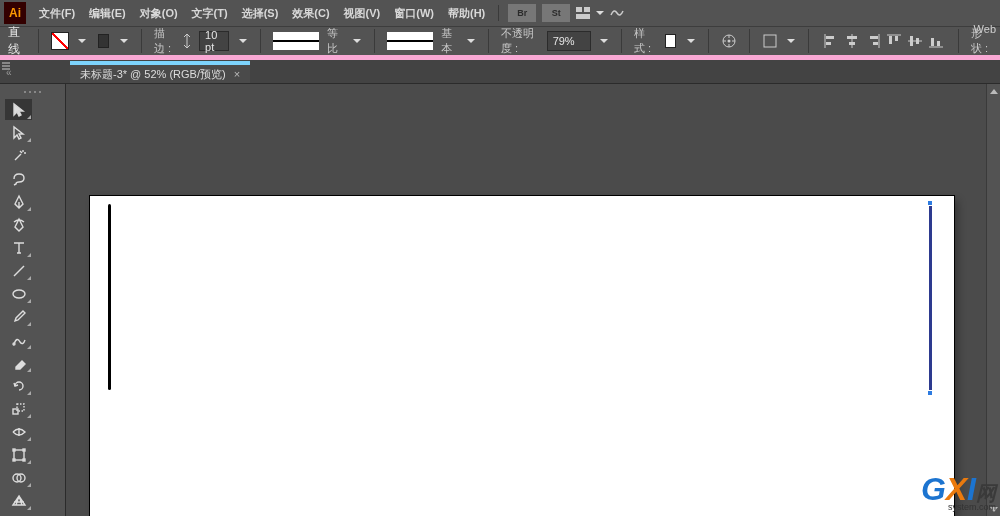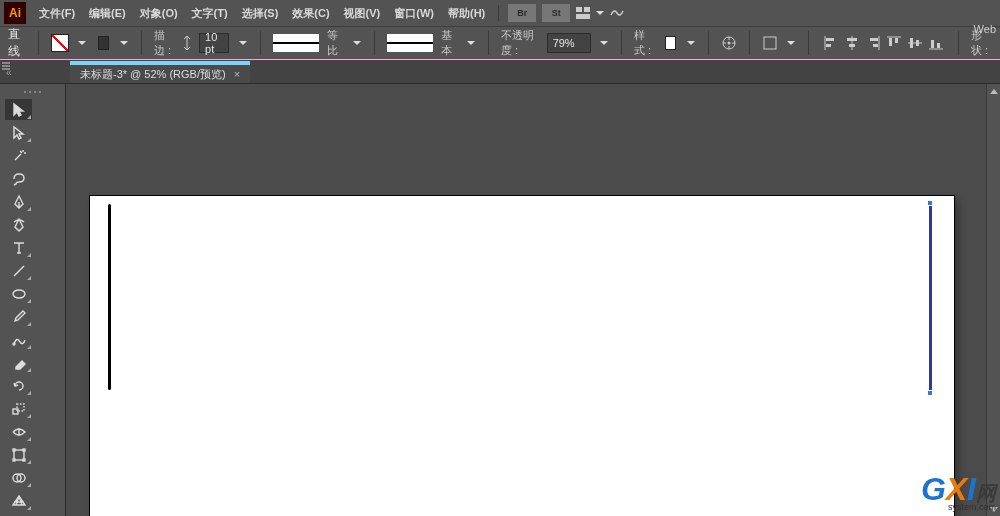--- a/index.html
+++ b/index.html
@@ -7,21 +7,21 @@
 
 
 .menubar { height: 26px; background: #535353; display: flex; align-items: center; padding: 0 4px; gap: 0; }
 .app-icon { width: 22px; height: 22px; background: #330000; color: #ff9a00; font-weight: bold; display: flex; align-items: center; justify-content: center; font-size: 12px; margin-right: 6px; }
 .menu-item { padding: 3px 7px; color: #d8d8d8; cursor: default; font-weight: bold; }
 .menu-sep { width: 1px; height: 16px; background: #3a3a3a; margin: 0 6px; }
 .menu-icon { width: 28px; height: 18px; background: #777; display: flex; align-items: center; justify-content: center; color: #2b2b2b; font-size: 9px; font-weight: bold; margin: 0 3px; }
 .menu-right { margin-left: auto; display: flex; align-items: flex-end; gap: 8px; color: #d0d0d0; margin-top: 32px; }
 
 
-.controlbar { height: 34px; background: #535353; border-top: 1px solid #3d3d3d; border-bottom: 1px solid #f9a8d4; display: flex; align-items: center; padding: 0 8px; gap: 8px; }
+.controlbar { height: 34px; background: #535353; border-top: 1px solid #3d3d3d; border-bottom: 5px solid #f9a8d4; display: flex; align-items: center; padding: 0 8px; gap: 8px; }
 .ctrl-label { color: #e6e6e6; font-size: 12px; }
 .swatch { width: 24px; height: 18px; background: white; position: relative; border: 1px solid #222; }
 .swatch-slash::after { content:''; position:absolute; inset:0; background: linear-gradient(to top right, transparent 46%, red 46%, red 54%, transparent 54%); }
 .mini-swatch { width: 14px; height: 14px; background: #333; border:1px solid #222; margin: 0 2px; }
 .mini-swatch.white { background: #fff; }
 .dd { width:14px; height:18px; display:flex; align-items:center; justify-content:center; }
 .chev { width:0; height:0; border-left:4px solid transparent; border-right:4px solid transparent; border-top:4px solid #ddd; }
 .sep { width:1px; height:24px; background:#3a3a3a; margin:0 4px; }
 .field { height:20px; background:#434343; border:1px solid #2b2b2b; color:#e5e5e5; padding:0 5px; display:flex; align-items:center; min-width:30px; }
 .linkicon { width:10px; height:14px; display:flex; align-items:center; justify-content:center; }

